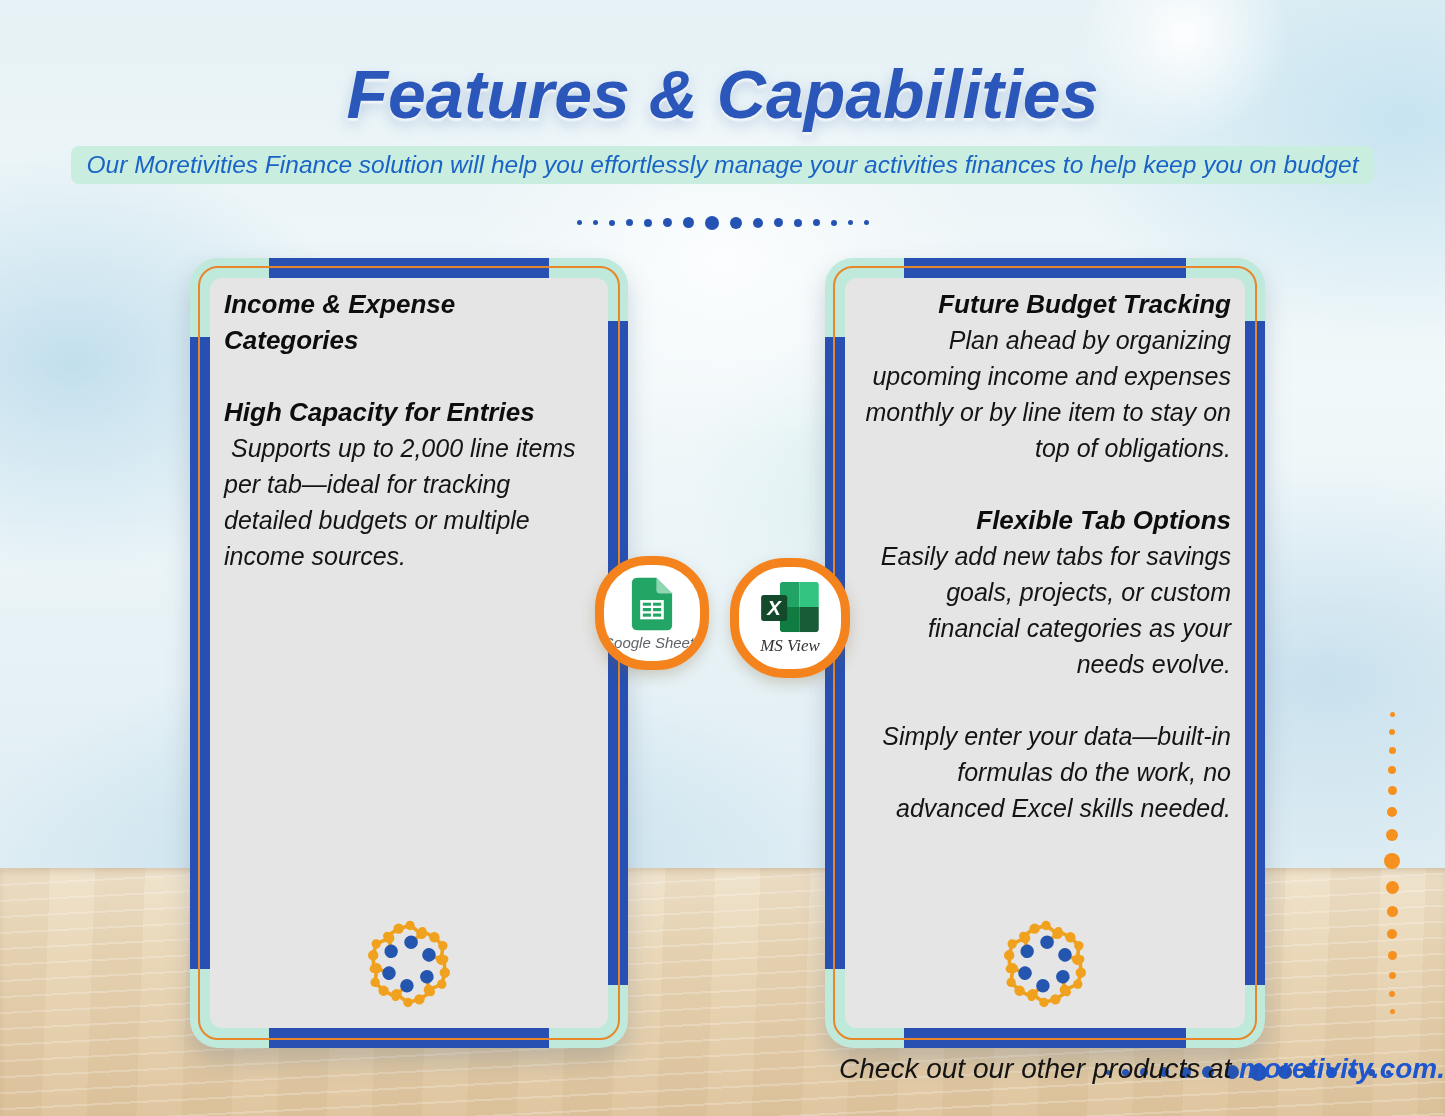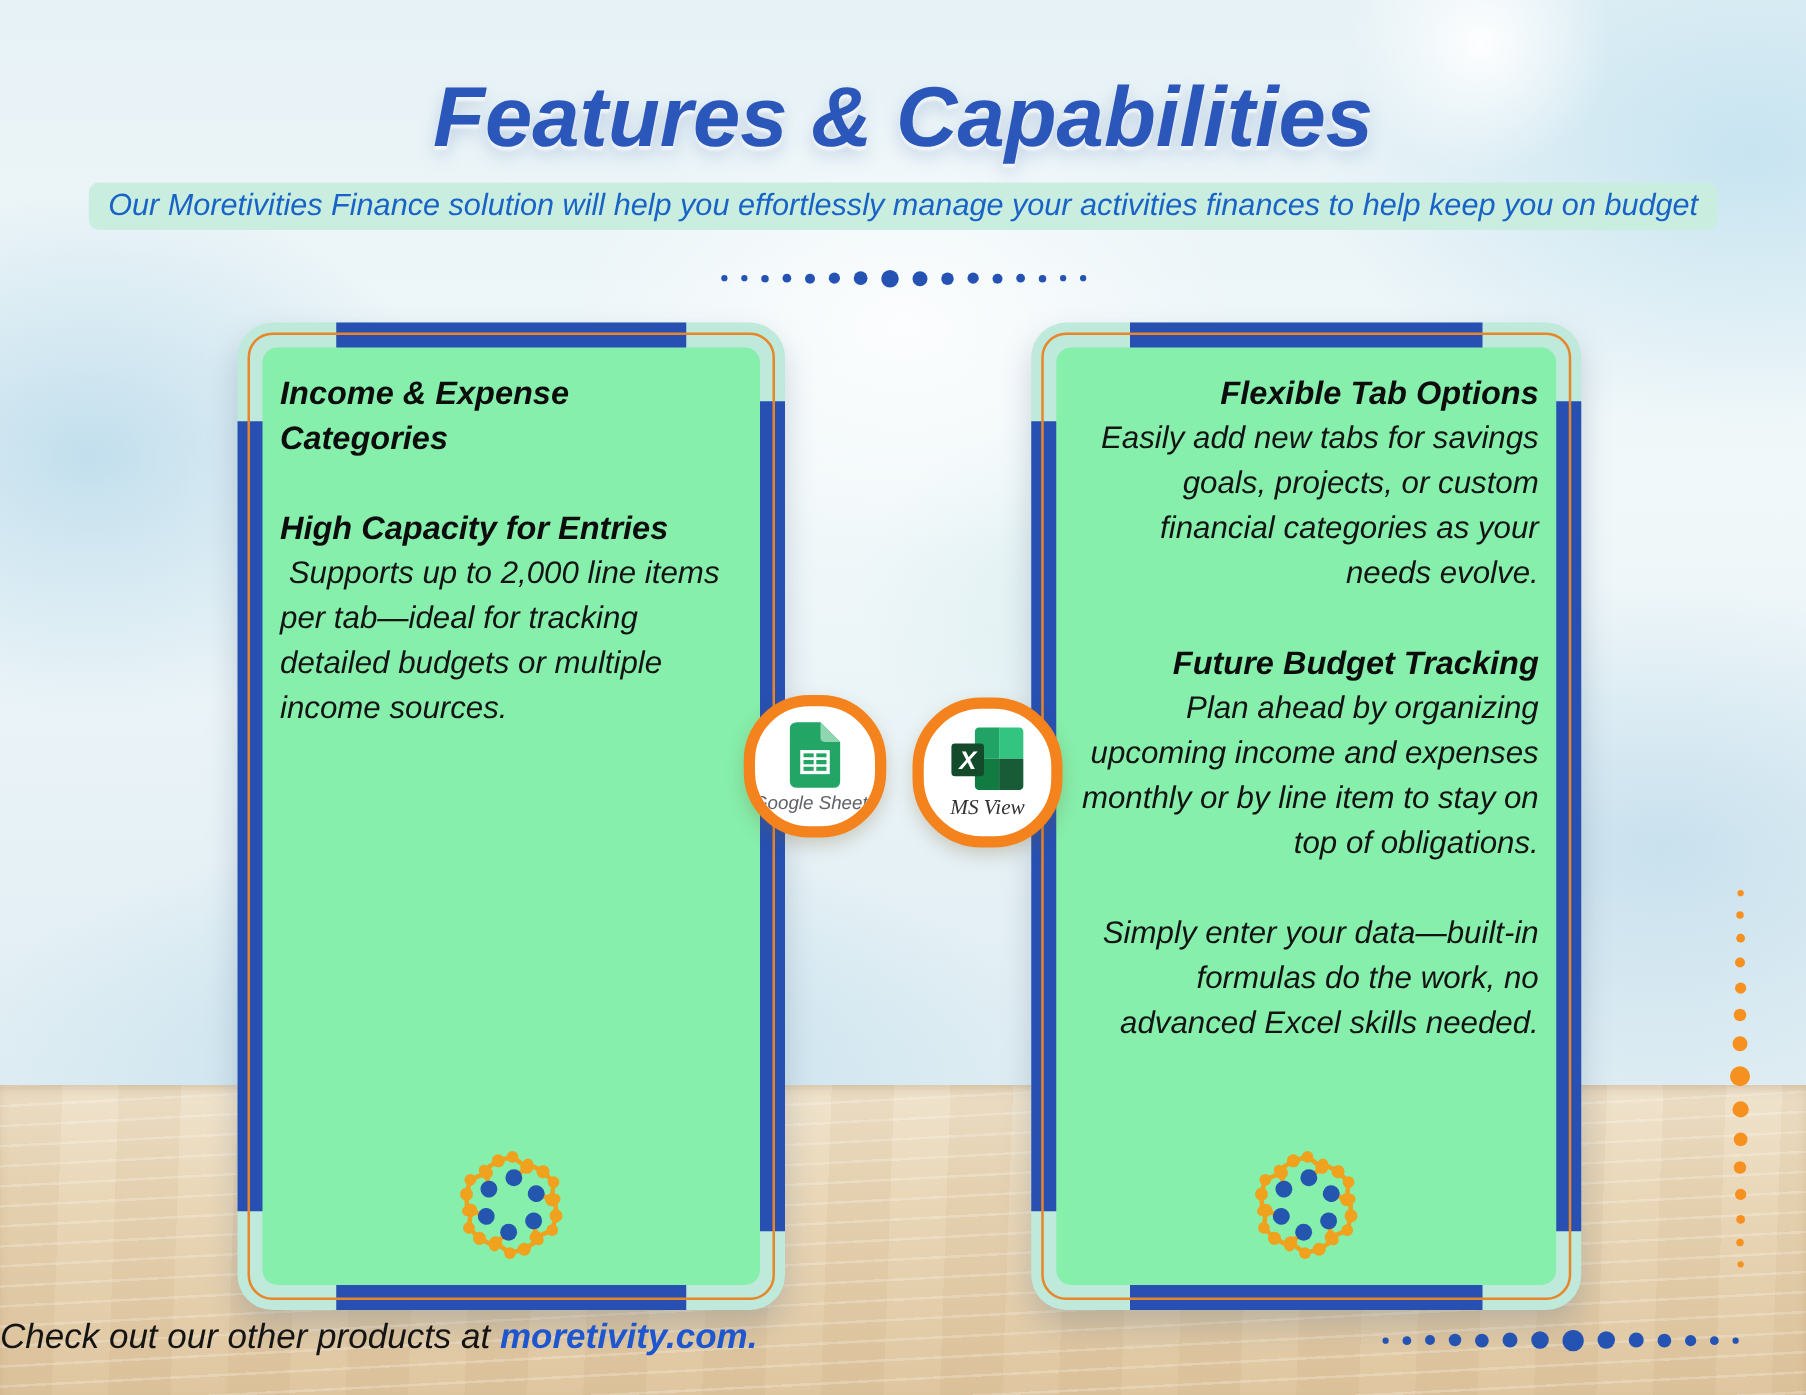--- a/index.html
+++ b/index.html
@@ -56,22 +56,22 @@
   .bar{ position:absolute; background:#2750b2; z-index:1; }
   .bar-top{ top:0; left:18%; width:64%; height:21px; }
   .bar-bottom{ bottom:0; left:18%; width:64%; height:21px; }
   .bar-left{ left:0; top:10%; height:80%; width:21px; }
   .bar-right{ right:0; top:8%; height:84%; width:21px; }
   .orange-ring{
     position:absolute; inset:8px; border:2px solid #e8862a; border-radius:20px;
     z-index:3; pointer-events:none;
   }
   .card-inner{
-    position:absolute; inset:20px; background:#86efac; border-radius:12px; z-index:4;
-    padding:18px 14px 12px; box-sizing:border-box; display:flex; flex-direction:column;
+    position:absolute; inset:20px; background:#e5e5e5; border-radius:12px; z-index:4;
+    padding:8px 14px 12px; box-sizing:border-box; display:flex; flex-direction:column;
   }
   .ta-left{ text-align:left; }
   .ta-right{ text-align:right; }
   .feature-heading{ font-size:26px; font-weight:bold; color:#0d0d0d; line-height:36px; }
   .feature-body{ font-size:25px; color:#141414; line-height:36px; white-space:pre-wrap; }
   .feature-section + .feature-section{ margin-top:36px; }
   .molecule{ width:104px; height:104px; margin:auto auto 0 auto; flex:0 0 auto; }
 
   
   .badge{
@@ -79,21 +79,21 @@
     display:flex; flex-direction:column; align-items:center; justify-content:center;
     z-index:6; box-shadow:0 6px 14px rgba(120,90,40,.25); overflow:hidden;
   }
   .sheets-badge{ left:595px; top:556px; width:96px; height:96px; }
   .excel-badge{ left:730px; top:558px; width:102px; height:102px; }
   .badge-label{ margin-top:2px; white-space:nowrap; }
   .sheets-label{ font-size:15px; color:#5f6368; }
   .excel-label{ font-family:"Liberation Serif",serif; font-size:17px; color:#333; }
 
   .footer{
-    position:absolute; top:1053px; left:0; width:100%; text-align:left;
+    position:absolute; top:1053px; left:0; width:100%; text-align:right;
     font-size:28px; color:#141414; z-index:3;
   }
   .footer-link{ font-weight:bold; color:#1d56cf; cursor:pointer; }
   .hidden-defs{ position:absolute; width:0; height:0; }
 </style>
 </head>
 <body>
 
 <div class="page">
   <div class="sky"></div>
@@ -163,26 +163,26 @@
   </div>
 
   <div class="card right-card">
     <div class="orange-ring"></div>
     <div class="bar bar-top"></div>
     <div class="bar bar-bottom"></div>
     <div class="bar bar-left"></div>
     <div class="bar bar-right"></div>
     <div class="card-inner ta-right">
       <div class="feature-section">
+        <div class="feature-heading">Future Budget Tracking</div>
+        <div class="feature-body">Plan ahead by organizing upcoming income and expenses monthly or by line item to stay on top of obligations.</div>
+      </div>
+      <div class="feature-section">
         <div class="feature-heading">Flexible Tab Options</div>
         <div class="feature-body">Easily add new tabs for savings goals, projects, or custom financial categories as your needs evolve.</div>
-      </div>
-      <div class="feature-section">
-        <div class="feature-heading">Future Budget Tracking</div>
-        <div class="feature-body">Plan ahead by organizing upcoming income and expenses monthly or by line item to stay on top of obligations.</div>
       </div>
       <div class="feature-section">
         <div class="feature-body">Simply enter your data—built-in formulas do the work, no advanced Excel skills needed.</div>
       </div>
       <svg class="molecule" viewBox="-50 -50 100 100">
         <use href="#molecule-star"></use>
       </svg>
     </div>
   </div>
 

